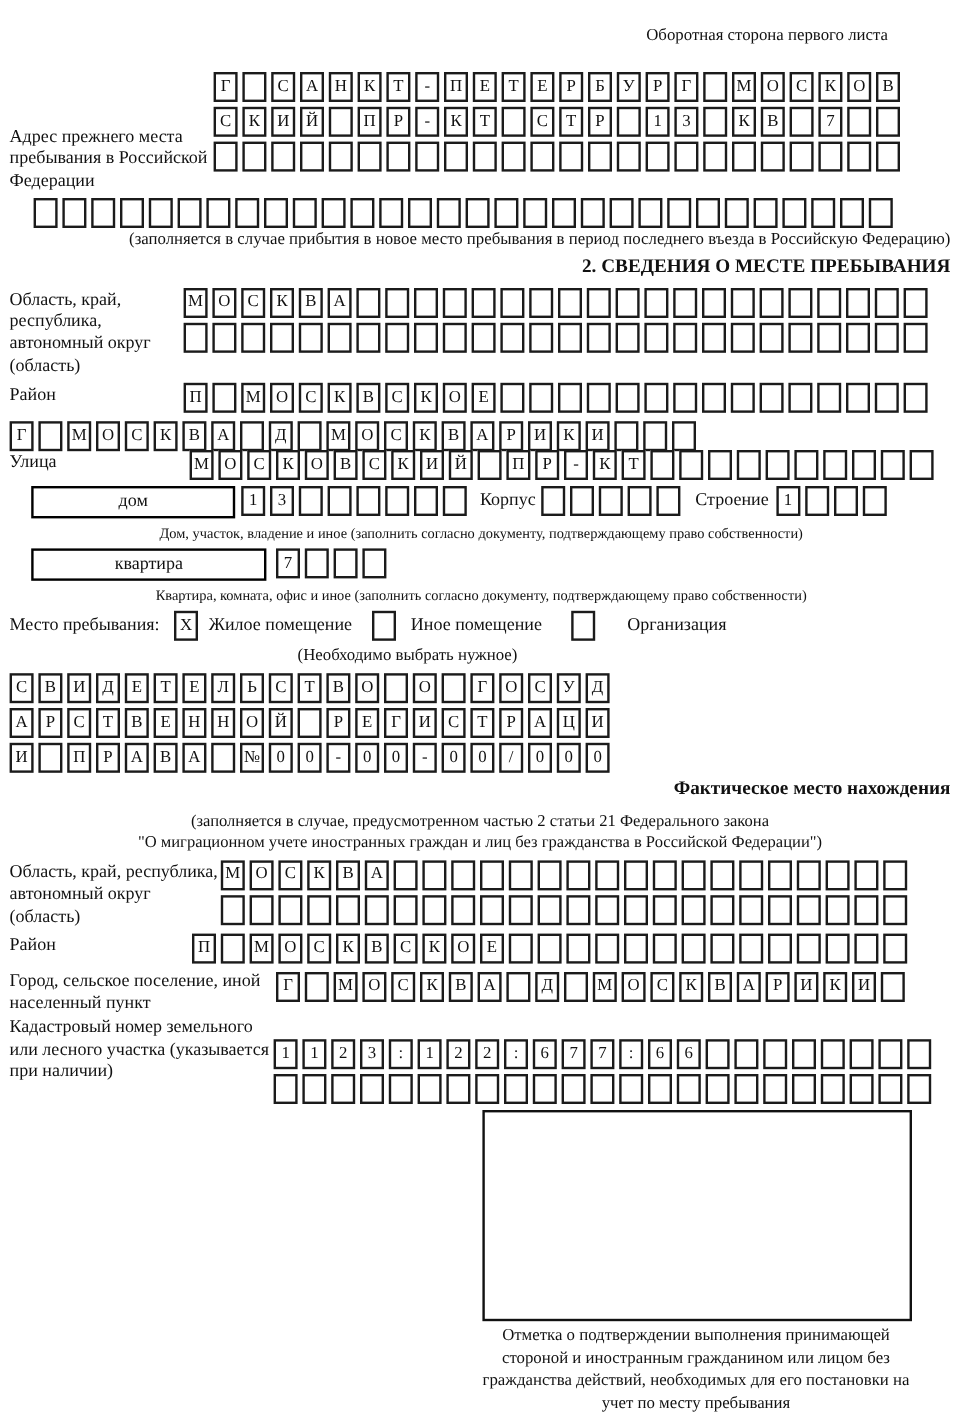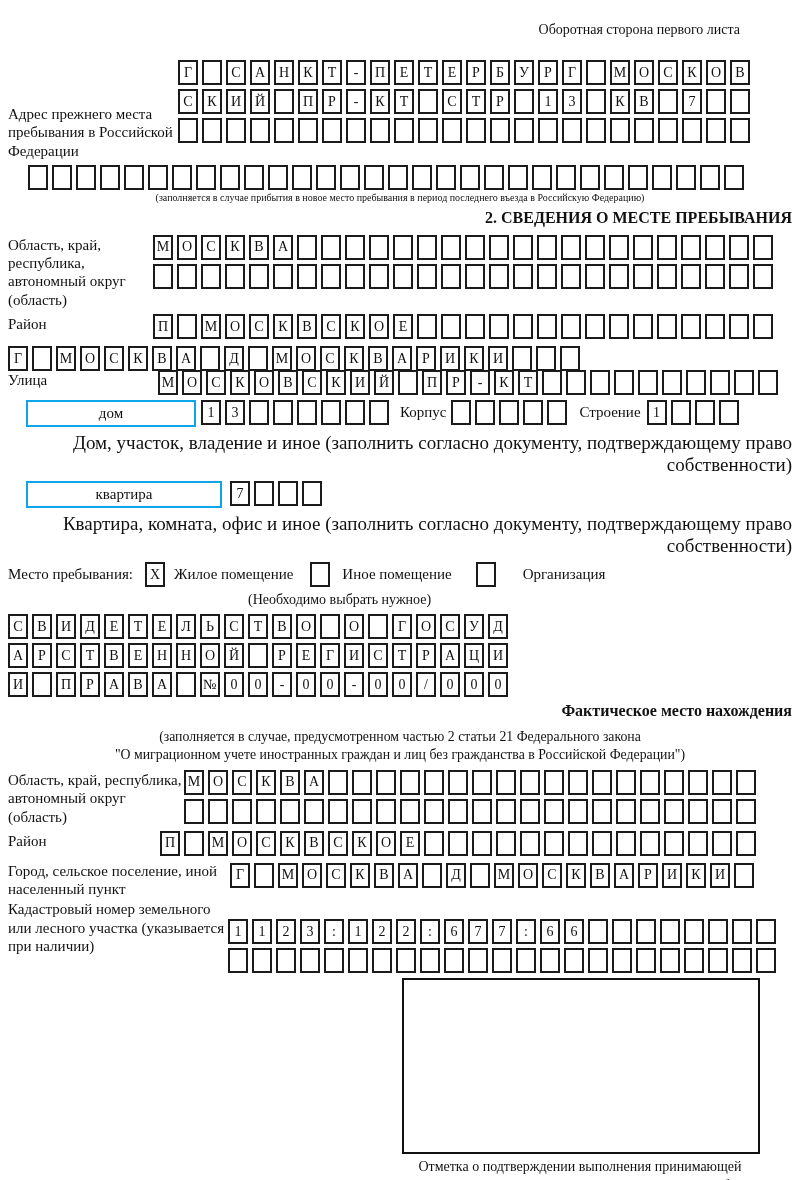--- a/index.html
+++ b/index.html
@@ -28,26 +28,26 @@
   .cellrows { display:flex; flex-direction:column; gap:4px; }
   .cells { display:flex; gap:4px; }
   .cell {
     flex:0 0 auto; width:20px; height:25px;
     border:2px solid #1b1b1b; background:#fff;
     display:flex; align-items:center; justify-content:center;
     font-size:14px; line-height:1;
   }
   .full-row { margin-left:20px; margin-bottom:2px; }
 
-  .cap { text-align:center; font-size:10px; margin-bottom:4px; }
-  .cap-left { font-size:19px; margin:0 0 5px 2px; text-align:right; }
+  .cap { text-align:right; font-size:14px; margin-bottom:4px; }
+  .cap-left { font-size:12px; margin:0 0 5px 2px; text-align:center; }
   .title { font-weight:bold; text-align:right; font-size:16px; margin:6px 0 8px 0; }
 
   .widebox {
-    border:2px solid #0ea5e9; height:27px; display:flex;
+    border:2px solid #000000; height:27px; display:flex;
     align-items:center; justify-content:center; font-size:15px;
   }
   .inline-lbl { padding:3px 0 0 0; line-height:1.2; }
   .checkbox {
     flex:0 0 auto; width:20px; height:25px; border:2px solid #1b1b1b;
     display:flex; align-items:center; justify-content:center; font-size:14px;
   }
   .note-center { font-size:14px; margin:2px 0 6px 240px; }
   .fact-note { text-align:center; font-size:13.8px; line-height:1.3; }
 

